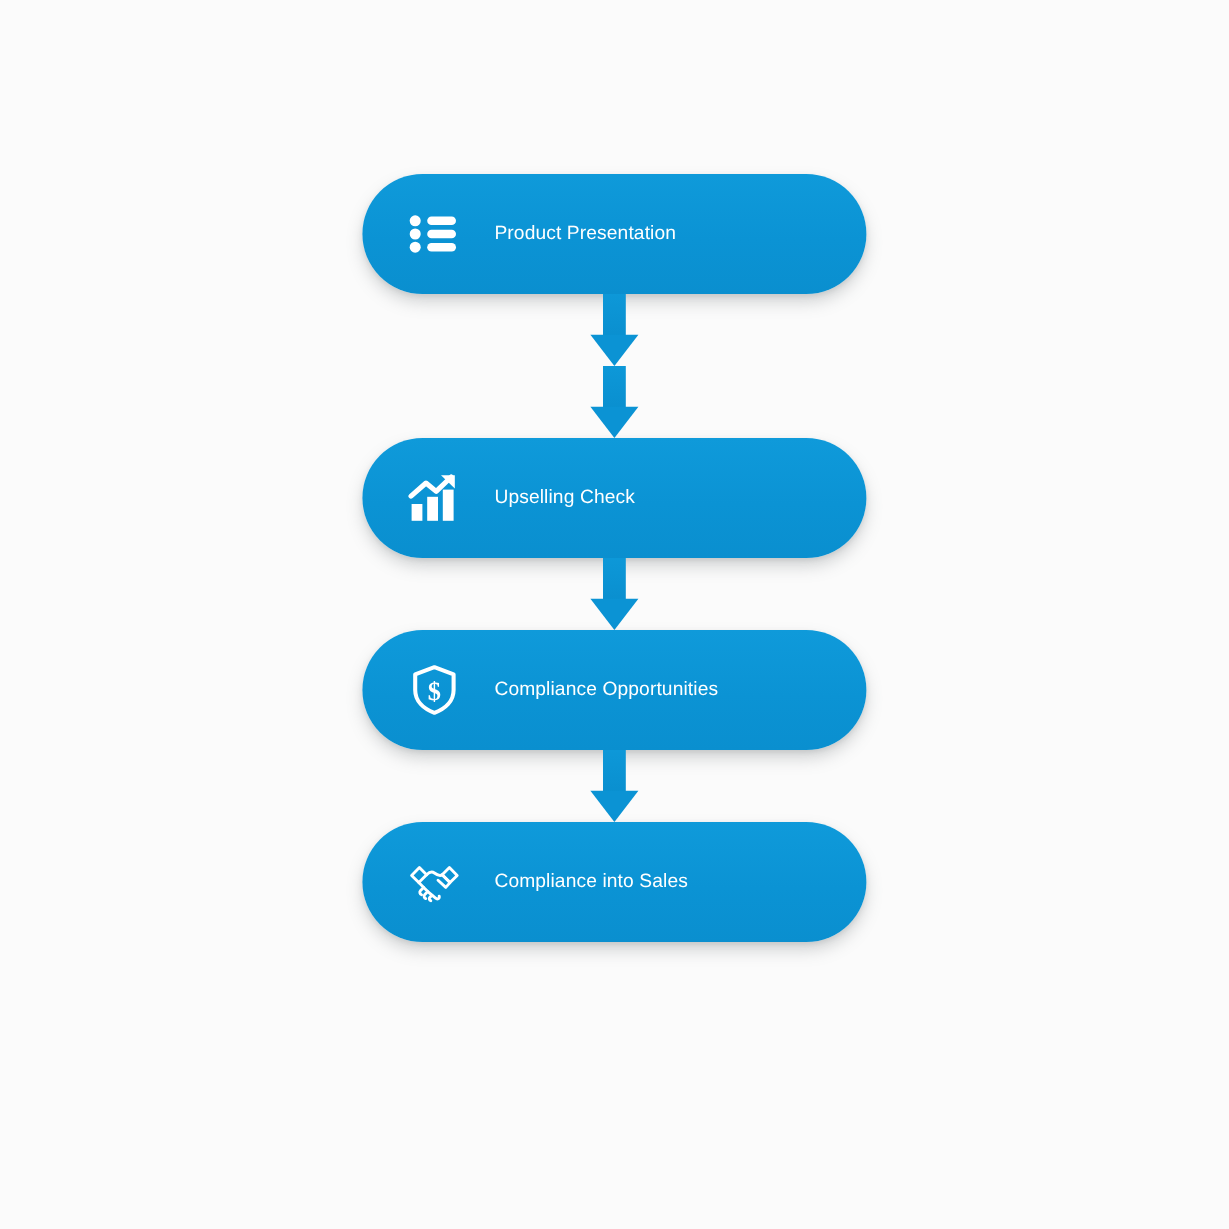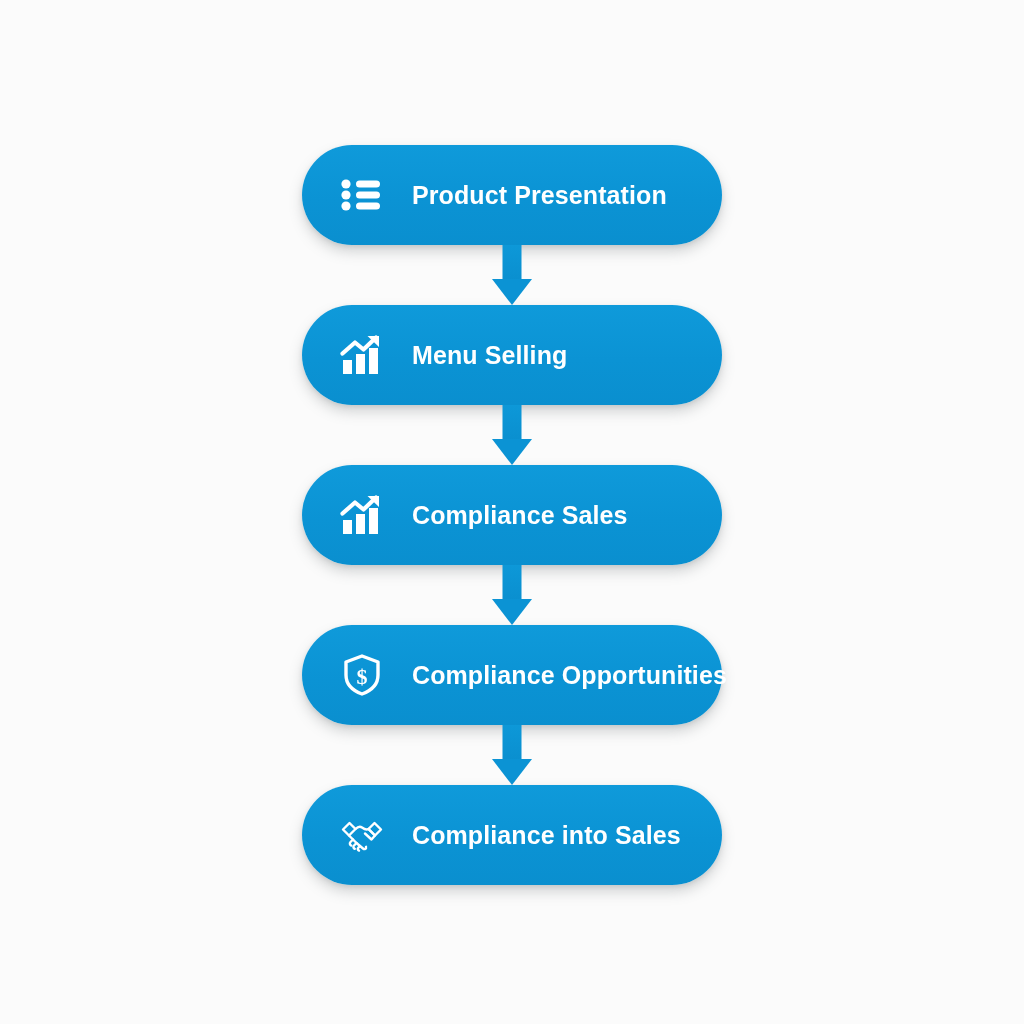--- a/index.html
+++ b/index.html
@@ -41,22 +41,22 @@
     flex-shrink:0;
     display:flex;
     align-items:center;
     justify-content:center;
   }
   .step-icon svg { width:44px; height:44px; display:block; }
 
   .step-label {
     margin-left:22px;
     color:#ffffff;
-    font-size:25px;
-    font-weight:bold;
+    font-size:16px;
+    font-weight:normal;
     letter-spacing:0.1px;
     white-space:nowrap;
     line-height:1;
   }
 
   
   .connector {
     width:40px;
     height:60px;
     flex-shrink:0;
@@ -99,49 +99,37 @@
       </svg>
     </span>
     <span class="step-label">Product Presentation</span>
   </div>
 
   <div class="connector">
     <span class="shaft"></span>
       <span class="head"></span>
   </div>
 
-  <div class="flow-step">
-    <span class="step-icon">
-      <svg viewBox="0 0 44 44" xmlns="http://www.w3.org/2000/svg">
-        <rect x="3" y="27" width="9" height="14" fill="#fff"></rect>
-        <rect x="16" y="21" width="9" height="20" fill="#fff"></rect>
-        <rect x="29" y="15" width="9" height="26" fill="#fff"></rect>
-        <path d="M2.5 20.5 L15 9.5 L23.5 16.5 L36 4.5" stroke="#fff" stroke-width="4.2" fill="none" stroke-linecap="round" stroke-linejoin="round"></path>
-        <path d="M27.5 3 L39 3 L39 14 Z" fill="#fff"></path>
-      </svg>
-    </span>
-    <span class="step-label">Menu Selling</span>
-  </div>
 
   <div class="connector">
     <span class="shaft"></span>
       <span class="head"></span>
   </div>
 
   <div class="flow-step">
     <span class="step-icon">
       <svg viewBox="0 0 44 44" xmlns="http://www.w3.org/2000/svg">
         <rect x="3" y="27" width="9" height="14" fill="#fff"></rect>
         <rect x="16" y="21" width="9" height="20" fill="#fff"></rect>
         <rect x="29" y="15" width="9" height="26" fill="#fff"></rect>
         <path d="M2.5 20.5 L15 9.5 L23.5 16.5 L36 4.5" stroke="#fff" stroke-width="4.2" fill="none" stroke-linecap="round" stroke-linejoin="round"></path>
         <path d="M27.5 3 L39 3 L39 14 Z" fill="#fff"></path>
       </svg>
     </span>
-    <span class="step-label">Compliance Sales</span>
+    <span class="step-label">Upselling Check</span>
   </div>
 
   <div class="connector">
     <span class="shaft"></span>
       <span class="head"></span>
   </div>
 
   <div class="flow-step">
     <span class="step-icon">
       <svg viewBox="0 0 44 44" xmlns="http://www.w3.org/2000/svg">

